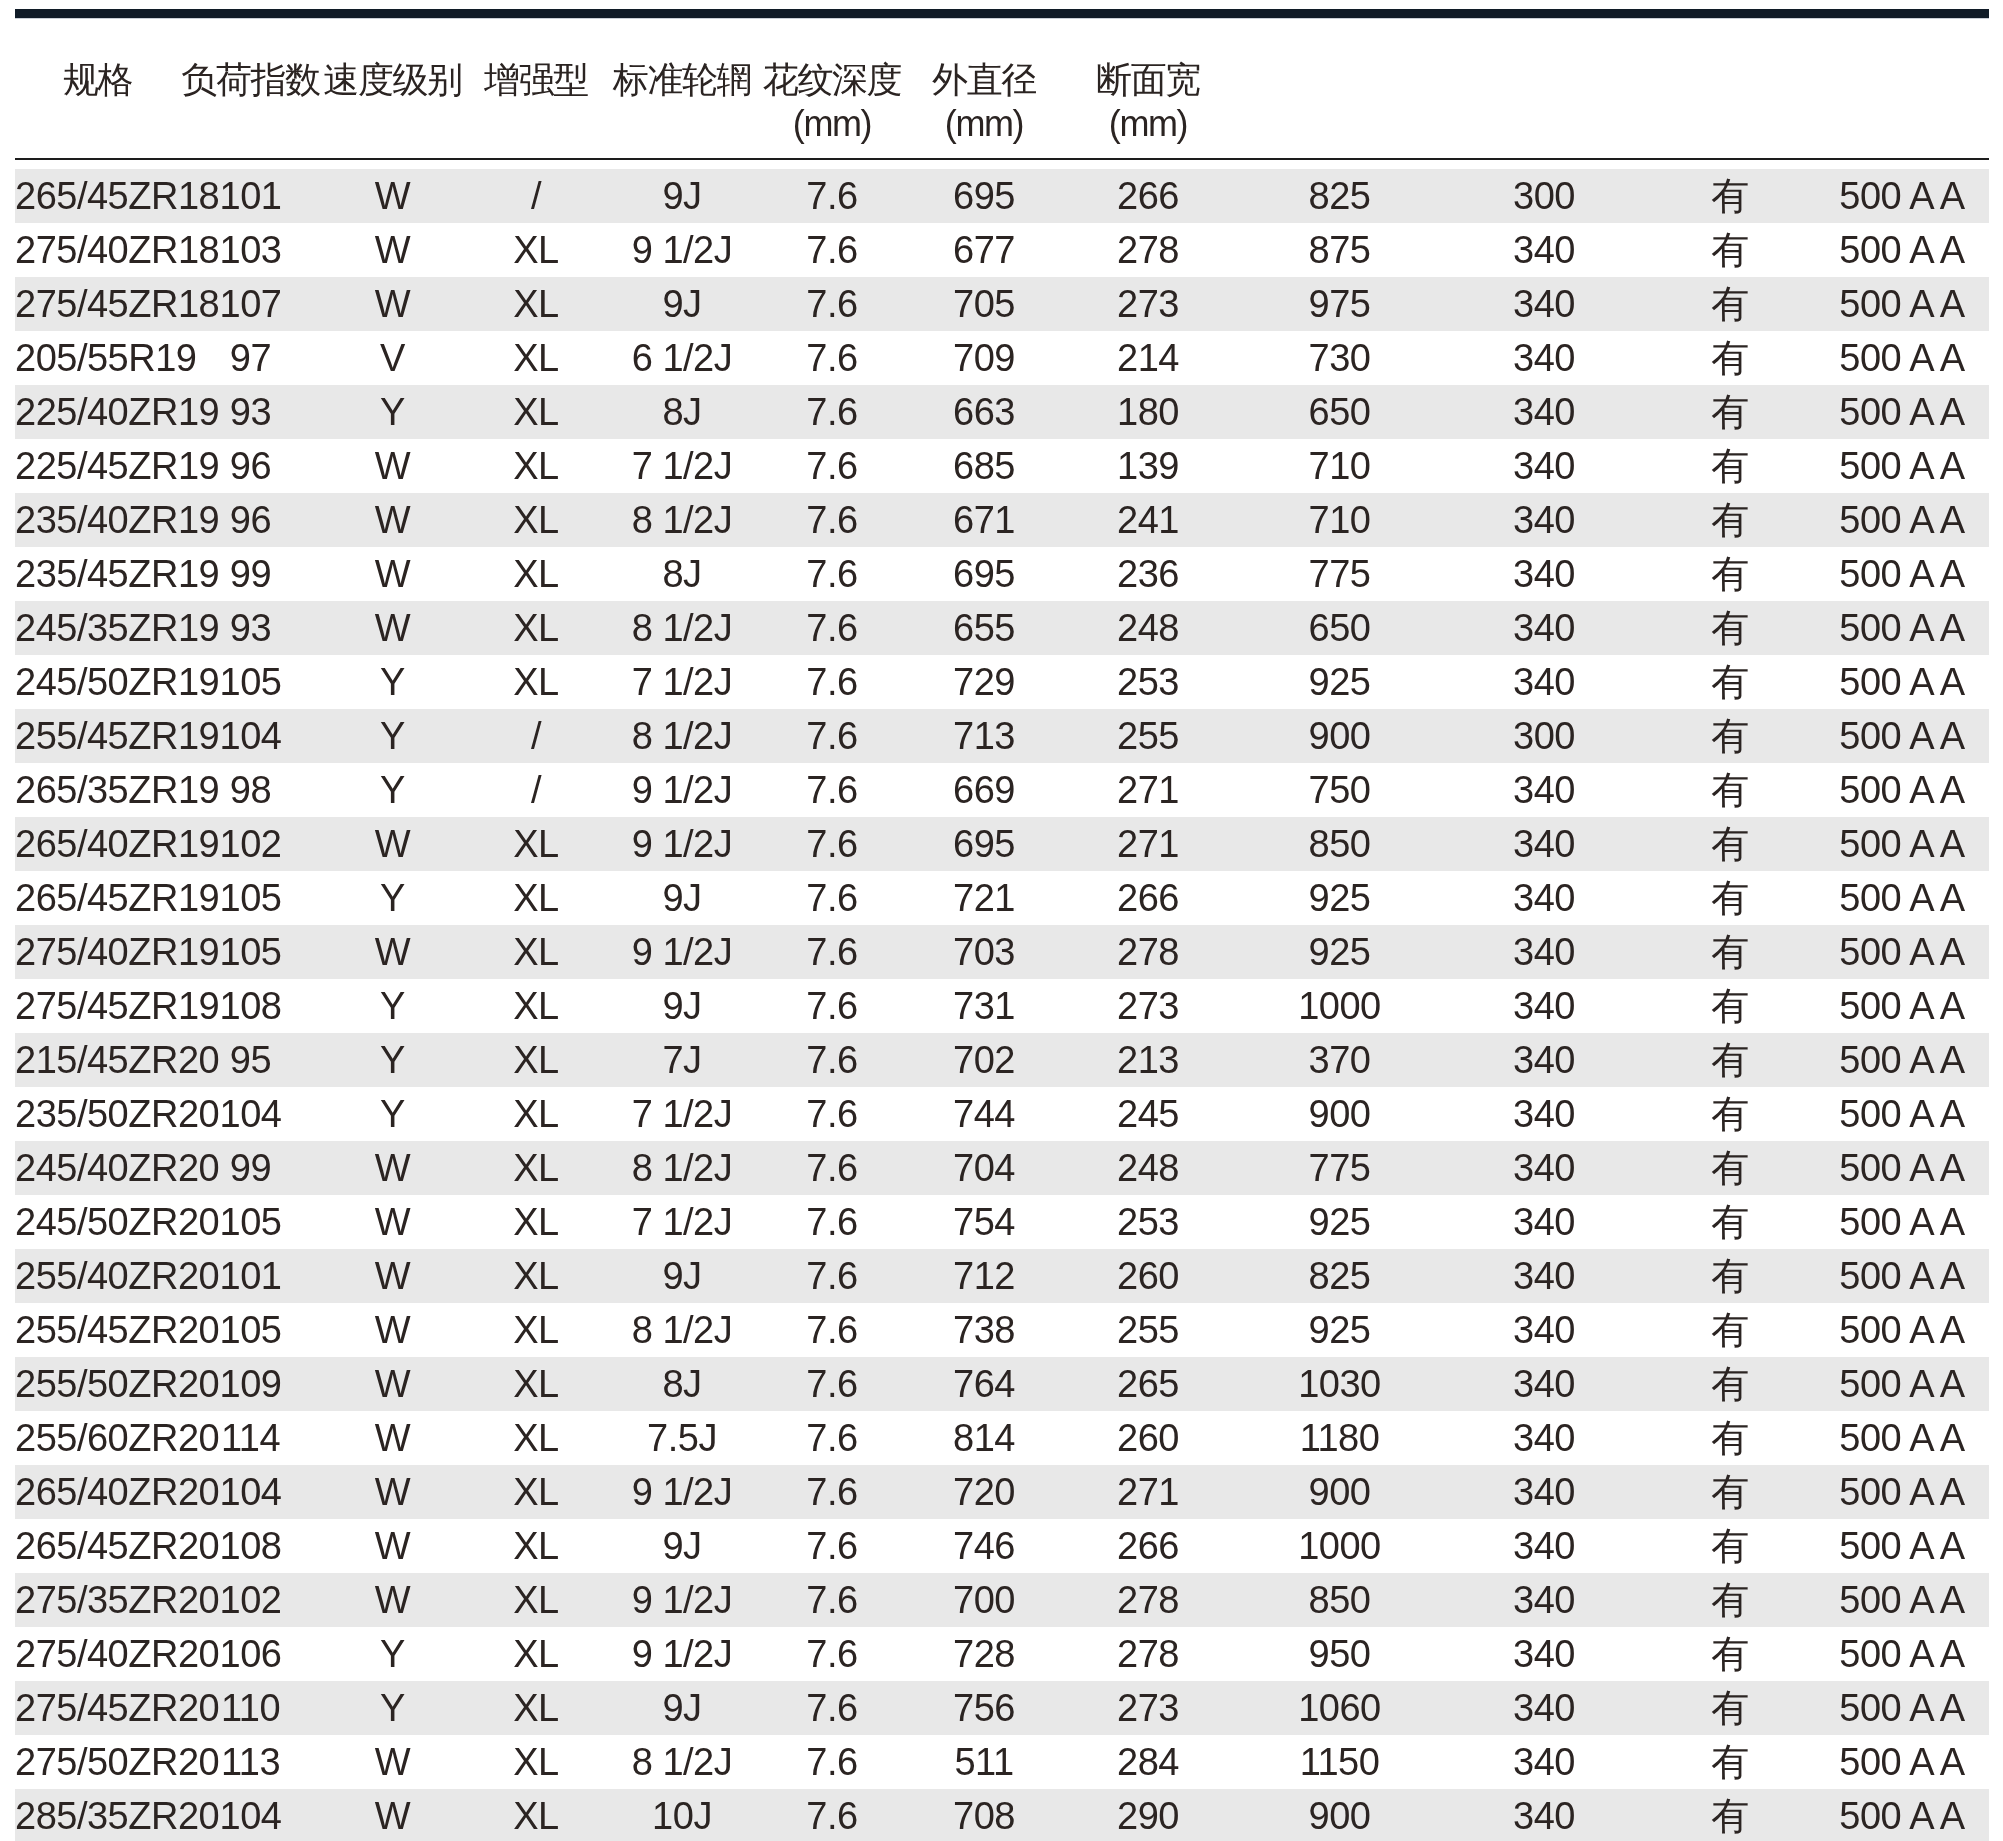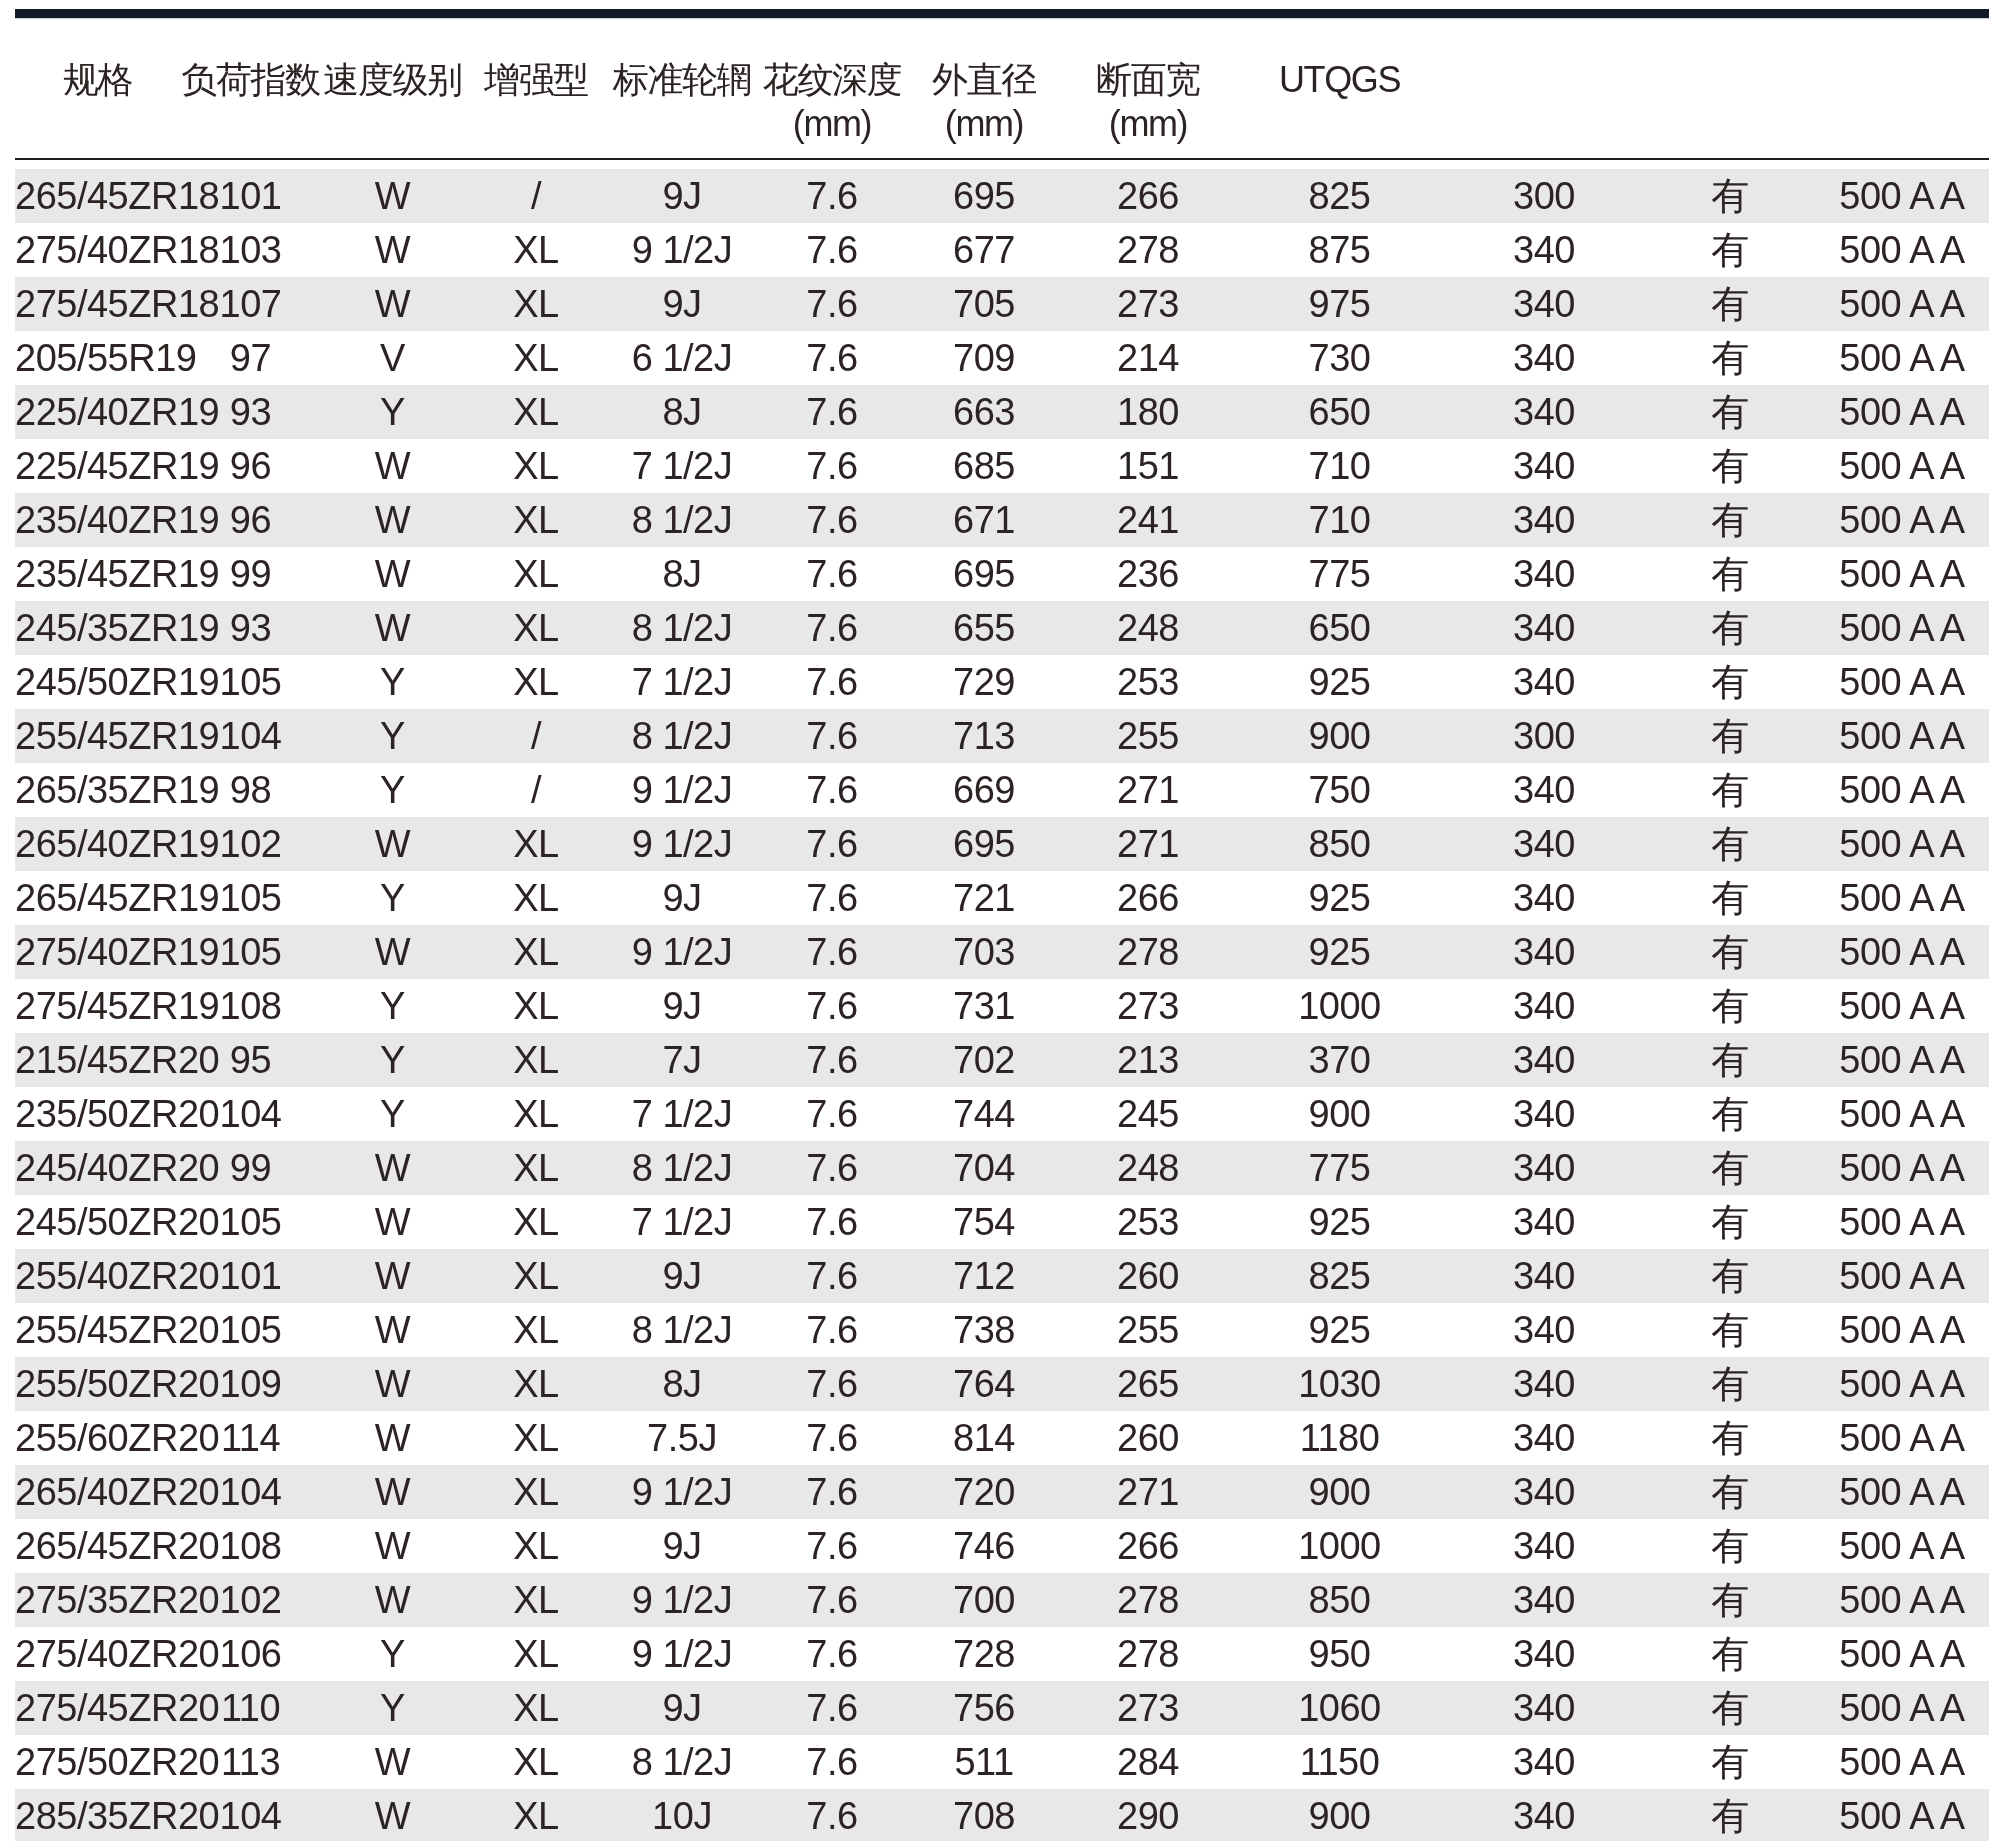--- a/index.html
+++ b/index.html
@@ -78,24 +78,20 @@
         <span class="hunit">(mm)</span>
       </div>
       <div class="hcell">
         <span class="hlabel">外直径</span>
         <span class="hunit">(mm)</span>
       </div>
       <div class="hcell">
         <span class="hlabel">断面宽</span>
         <span class="hunit">(mm)</span>
       </div>
-      <div class="hcell">
-        <span class="hlabel">UTQGS</span>
-        <span class="hunit"></span>
-      </div>
     </div>
   <div class="tbody" id="tbody">
       <div class="row grid odd">
         <div class="cell">265/45ZR18</div>
         <div class="cell">101</div>
         <div class="cell">W</div>
         <div class="cell">/</div>
         <div class="cell">9J</div>
         <div class="cell">7.6</div>
         <div class="cell">695</div>
@@ -162,21 +158,21 @@
         <div class="cell">500 A A</div>
       </div>
       <div class="row grid">
         <div class="cell">225/45ZR19</div>
         <div class="cell">96</div>
         <div class="cell">W</div>
         <div class="cell">XL</div>
         <div class="cell">7 1/2J</div>
         <div class="cell">7.6</div>
         <div class="cell">685</div>
-        <div class="cell">151</div>
+        <div class="cell">139</div>
         <div class="cell">710</div>
         <div class="cell">340</div>
         <div class="cell">有</div>
         <div class="cell">500 A A</div>
       </div>
       <div class="row grid odd">
         <div class="cell">235/40ZR19</div>
         <div class="cell">96</div>
         <div class="cell">W</div>
         <div class="cell">XL</div>

